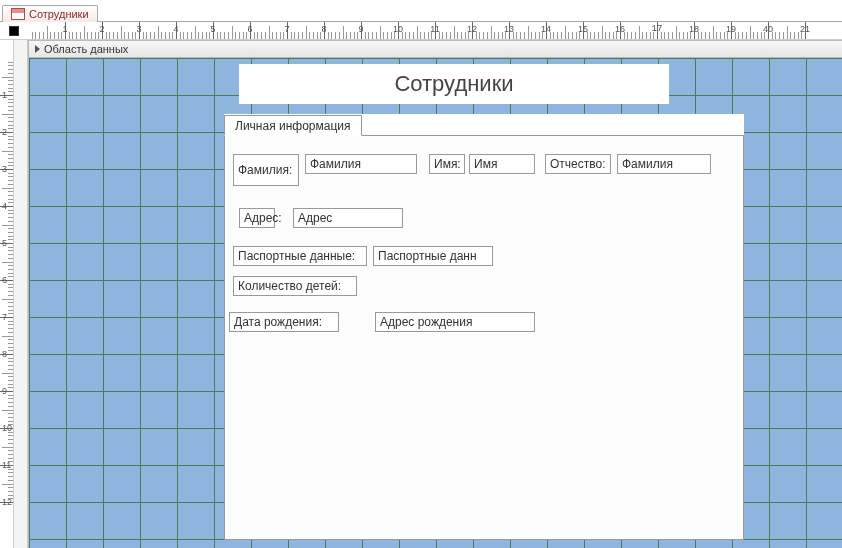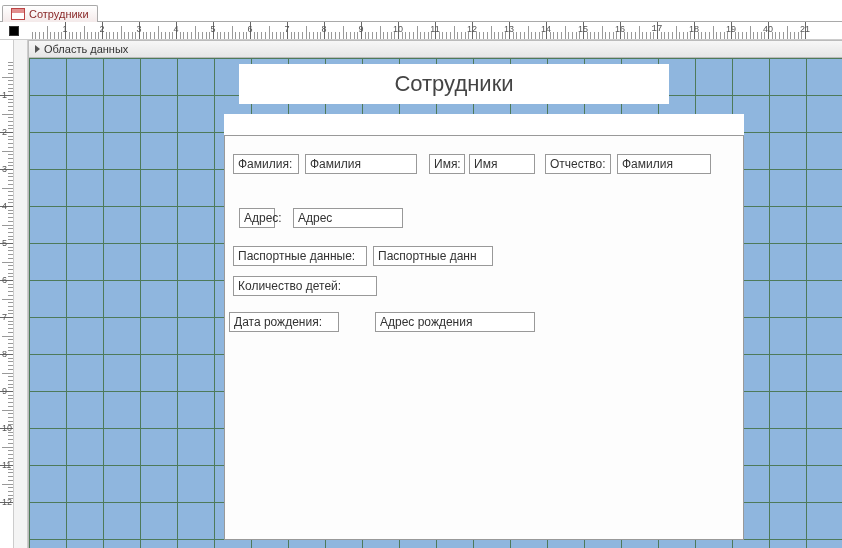--- a/index.html
+++ b/index.html
@@ -467,24 +467,27 @@
     </div>
 
     <div class="grid-canvas">
 
       <div class="form-title-box">
         <span>Сотрудники</span>
       </div>
 
       <div class="tab-control">
         <div class="tab-strip">
+          <div class="tabitem active">
+            <span>Личная информация</span>
+          </div>
         </div>
         <div class="tab-page">
 
-          <div class="ctl-label" style="left:8px; top:18px; width:66px; height:20px">
+          <div class="ctl-label" style="left:8px; top:18px; width:66px; height:32px">
               <span>Фамилия:</span>
             </div>
           <div class="ctl-field" style="left:80px; top:18px; width:112px; height:20px">
               <span>Фамилия</span>
             </div>
 
           <div class="ctl-label" style="left:204px; top:18px; width:36px; height:20px">
               <span>Имя:</span>
             </div>
           <div class="ctl-field" style="left:244px; top:18px; width:66px; height:20px">
@@ -505,21 +508,21 @@
               <span>Адрес</span>
             </div>
 
           <div class="ctl-label" style="left:8px; top:110px; width:134px; height:20px">
               <span>Паспортные данные:</span>
             </div>
           <div class="ctl-field" style="left:148px; top:110px; width:120px; height:20px">
               <span>Паспортные данн</span>
             </div>
 
-          <div class="ctl-label" style="left:8px; top:140px; width:144px; height:20px">
+          <div class="ctl-label" style="left:8px; top:140px; width:124px; height:20px">
               <span>Количество детей:</span>
             </div>
 
           <div class="ctl-label" style="left:4px; top:176px; width:110px; height:20px">
               <span>Дата рождения:</span>
             </div>
           <div class="ctl-field" style="left:150px; top:176px; width:160px; height:20px">
               <span>Адрес рождения</span>
             </div>
 

